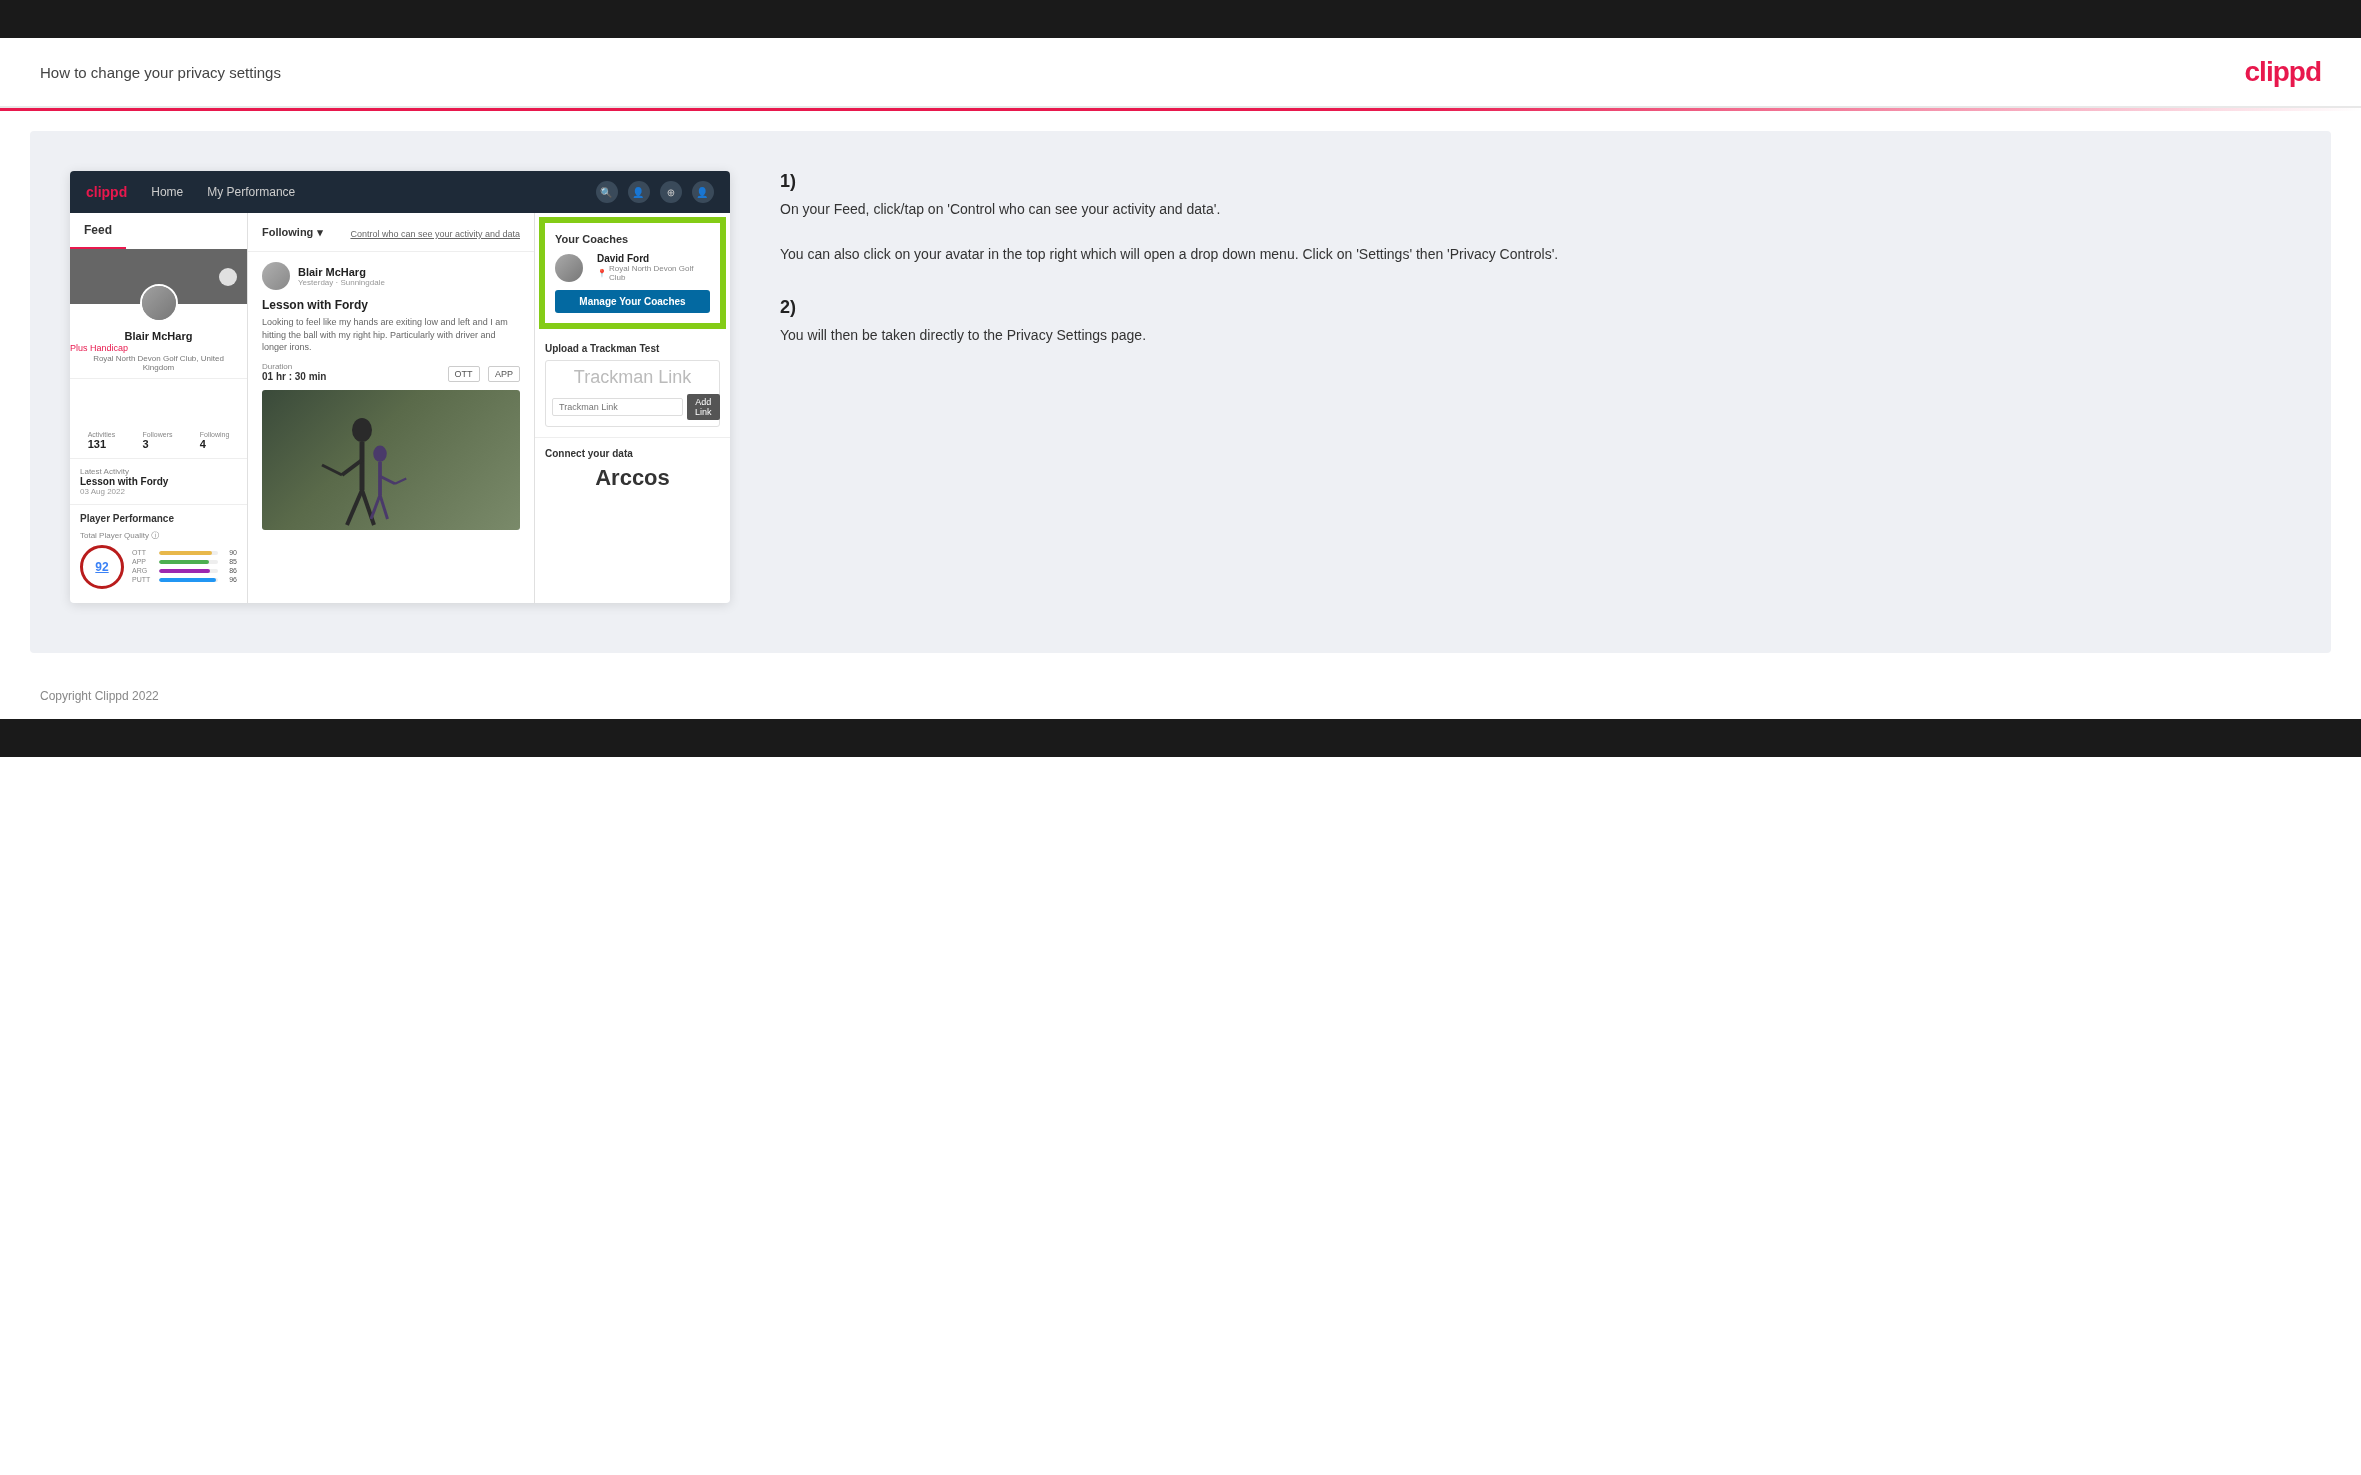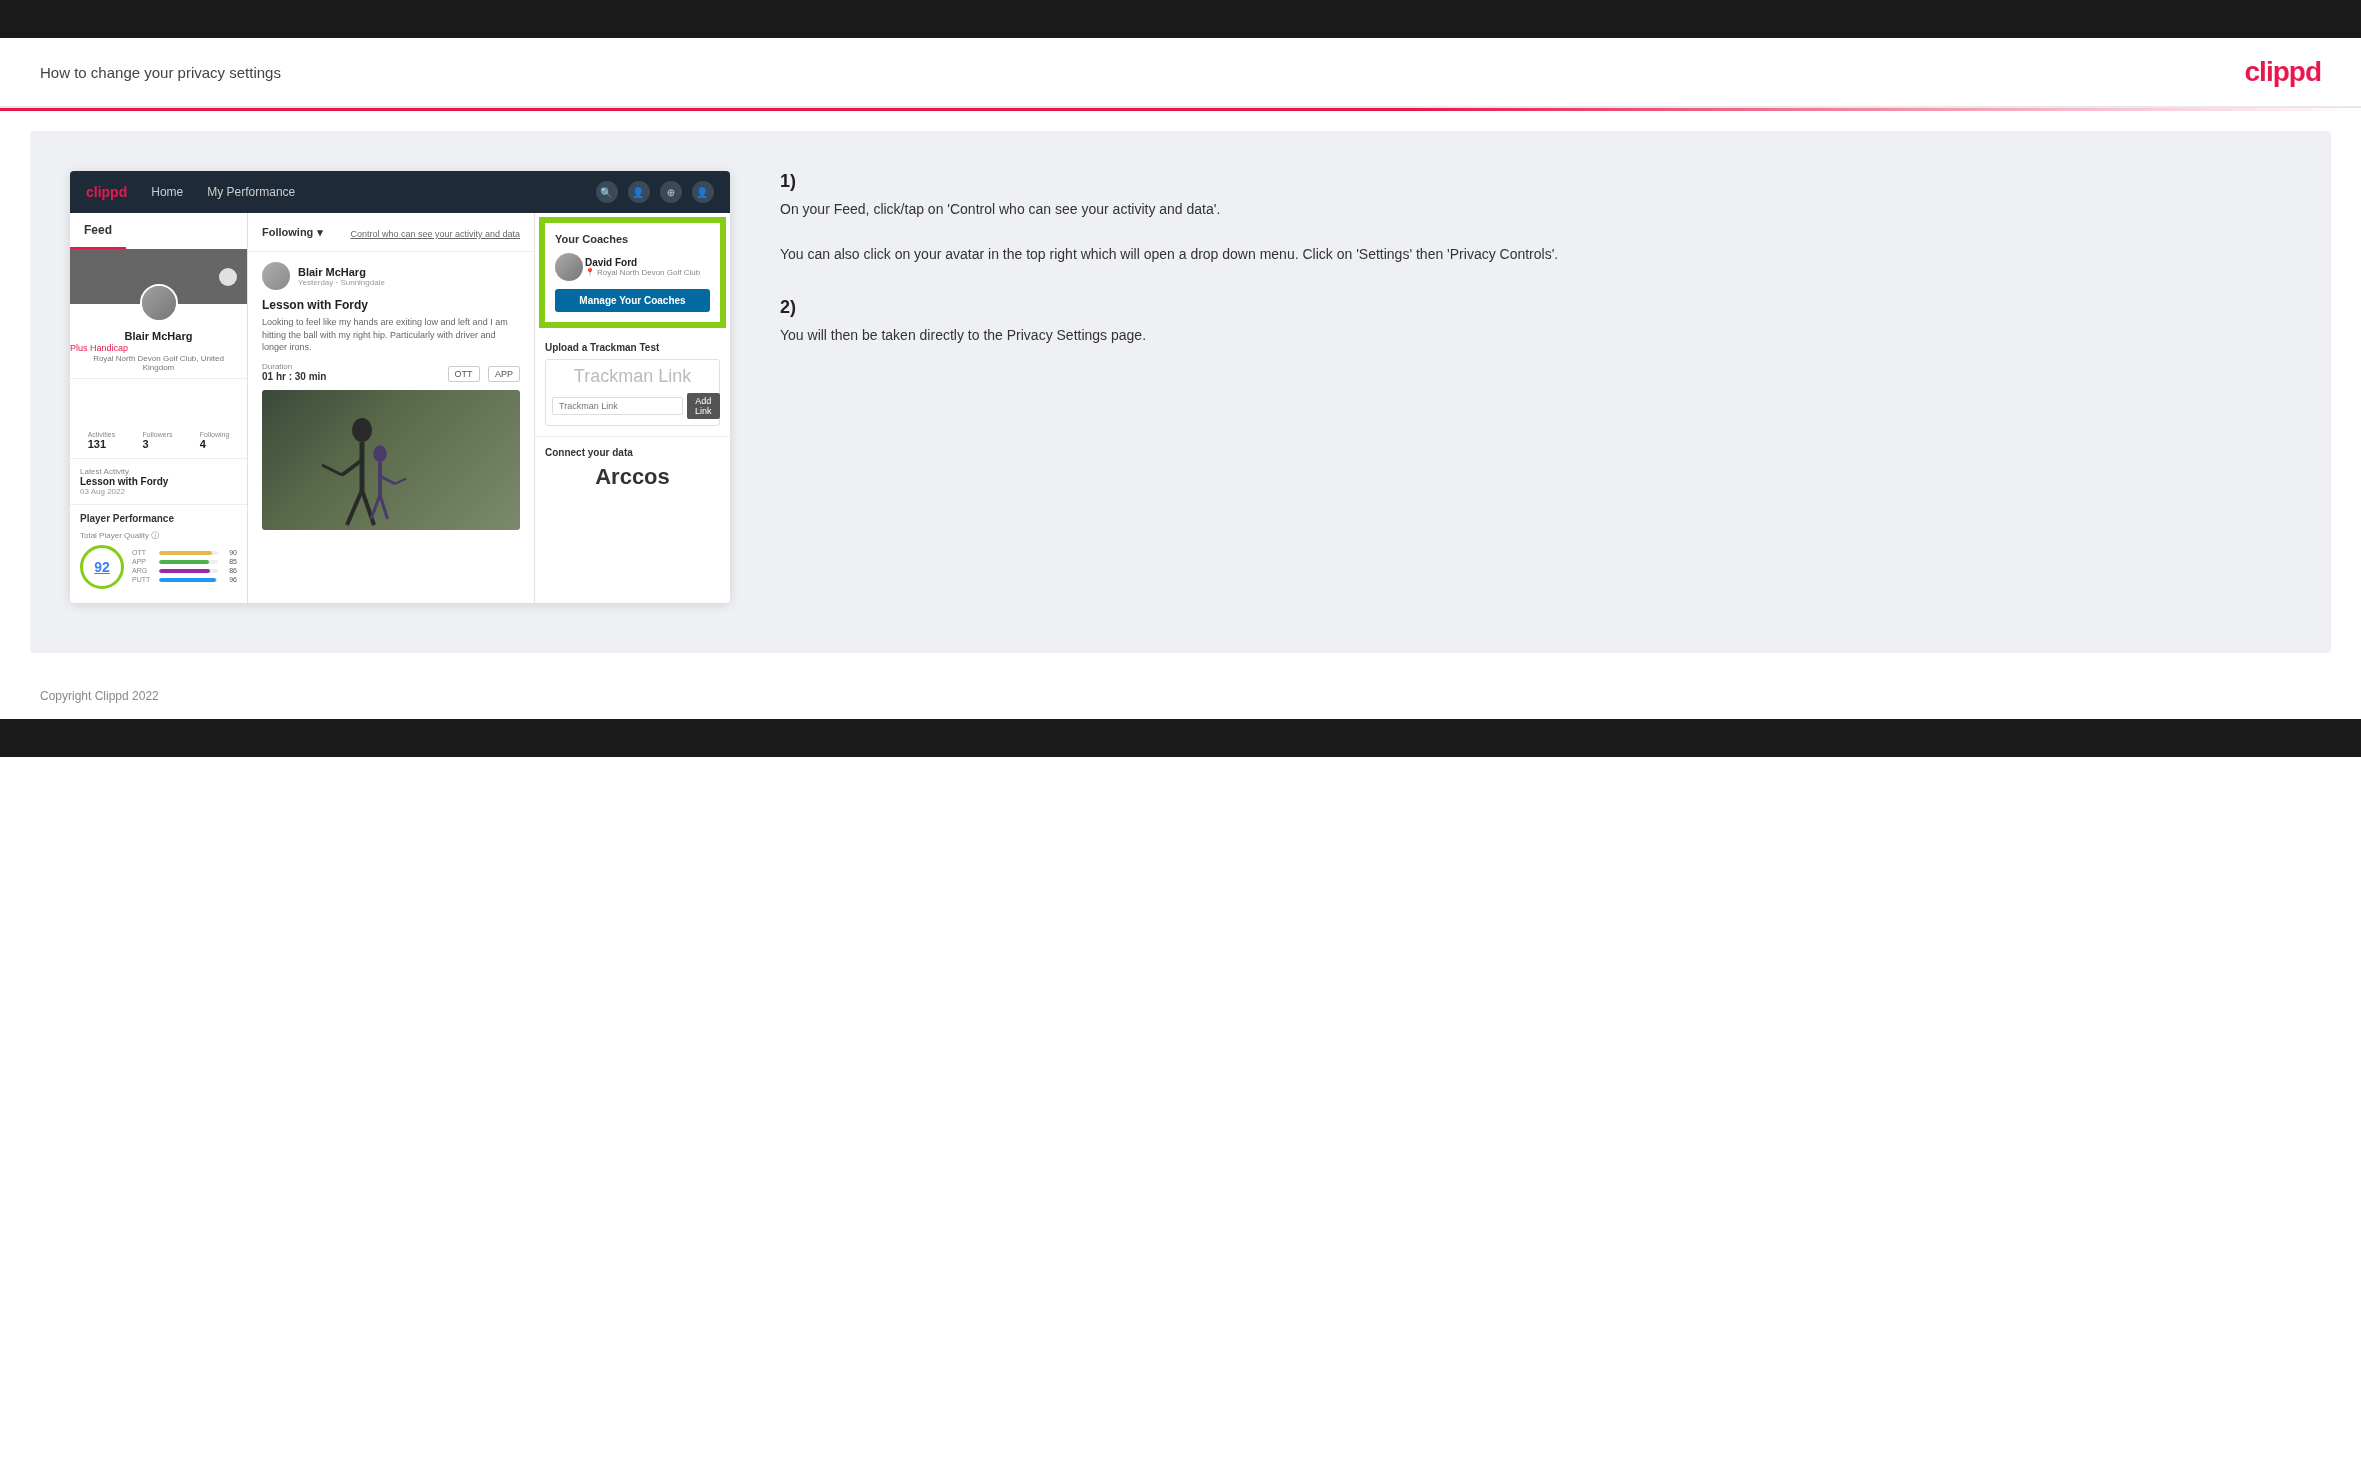--- a/index.html
+++ b/index.html
@@ -224,25 +224,25 @@
     .perf-quality-label { font-size: 8px; color: #888; margin-bottom: 4px; }
     .perf-row {
       display: flex;
       align-items: center;
       gap: 8px;
     }
     .quality-circle {
       width: 44px;
       height: 44px;
       border-radius: 50%;
-      border: 3px solid #84cc16;
+      border: 3px solid #b91c1c;
       display: flex;
       align-items: center;
       justify-content: center;
-      font-size: 14px;
+      font-size: 12px;
       font-weight: 700;
       color: #3b82f6;
       flex-shrink: 0;
       text-decoration: underline;
     }
     .quality-bars { flex: 1; }
     .bar-row {
       display: flex;
       align-items: center;
       gap: 3px;
@@ -345,21 +345,21 @@
 
     .coaches-title {
       font-size: 11px;
       font-weight: 700;
       color: #333;
       margin-bottom: 8px;
     }
     .coach-row {
       display: flex;
       align-items: center;
-      gap: 2px;
+      gap: 14px;
       margin-bottom: 8px;
     }
     .coach-avatar {
       width: 28px;
       height: 28px;
       border-radius: 50%;
       background: linear-gradient(135deg, #aaa, #777);
       flex-shrink: 0;
     }
     .coach-name { font-size: 10px; font-weight: 700; color: #222; }

